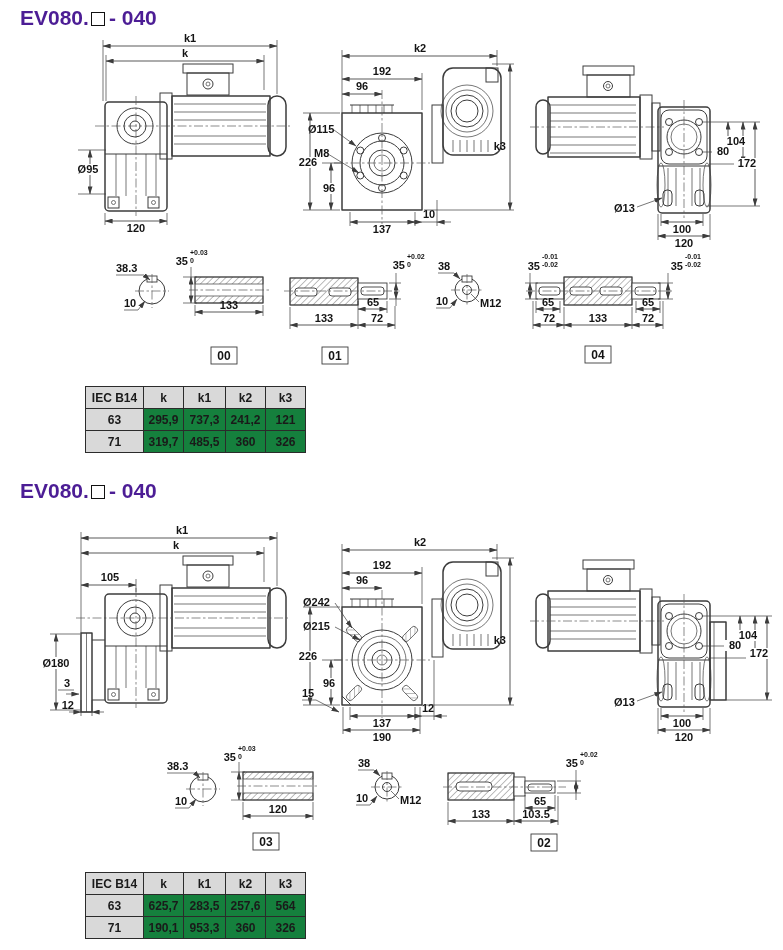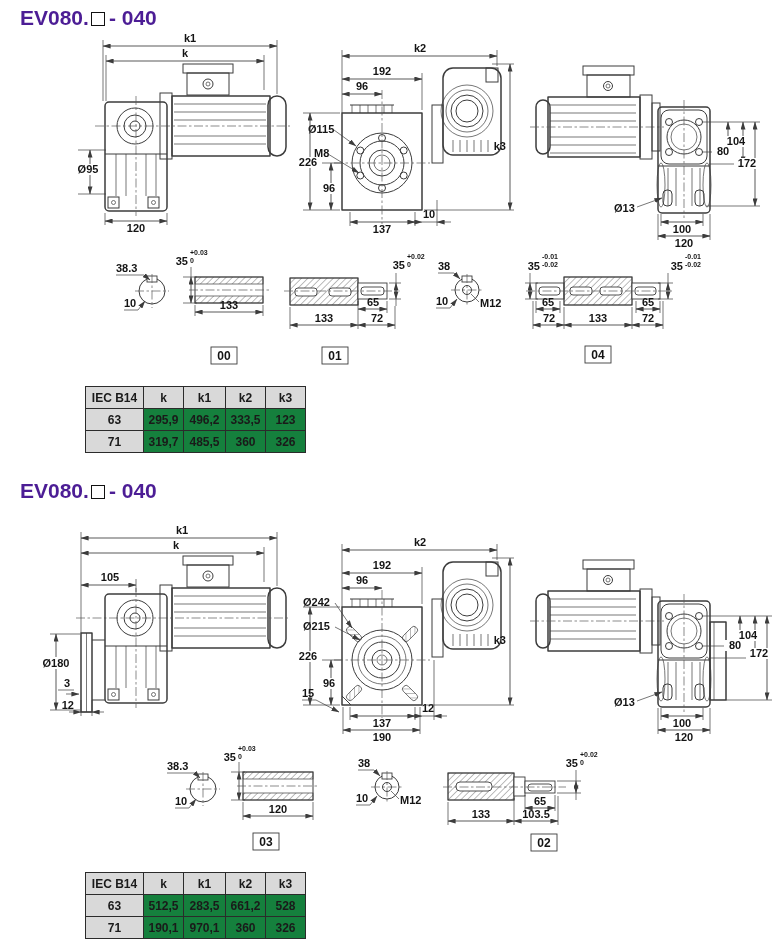--- a/index.html
+++ b/index.html
@@ -590,23 +590,23 @@
     <tr>
       <th>IEC B14</th>
       <th>k</th>
       <th>k1</th>
       <th>k2</th>
       <th>k3</th>
     </tr>
     <tr>
       <td class="rh">63</td>
       <td>295,9</td>
-      <td>496,2</td>
-      <td>333,5</td>
-      <td>123</td>
+      <td>737,3</td>
+      <td>241,2</td>
+      <td>121</td>
     </tr>
     <tr>
       <td class="rh">71</td>
       <td>319,7</td>
       <td>485,5</td>
       <td>360</td>
       <td>326</td>
     </tr>
   </tbody>
 </table>
@@ -622,26 +622,26 @@
   <tbody>
     <tr>
       <th>IEC B14</th>
       <th>k</th>
       <th>k1</th>
       <th>k2</th>
       <th>k3</th>
     </tr>
     <tr>
       <td class="rh">63</td>
-      <td>512,5</td>
+      <td>625,7</td>
       <td>283,5</td>
-      <td>661,2</td>
-      <td>528</td>
+      <td>257,6</td>
+      <td>564</td>
     </tr>
     <tr>
       <td class="rh">71</td>
       <td>190,1</td>
-      <td>970,1</td>
+      <td>953,3</td>
       <td>360</td>
       <td>326</td>
     </tr>
   </tbody>
 </table>
 
 </body></html>

